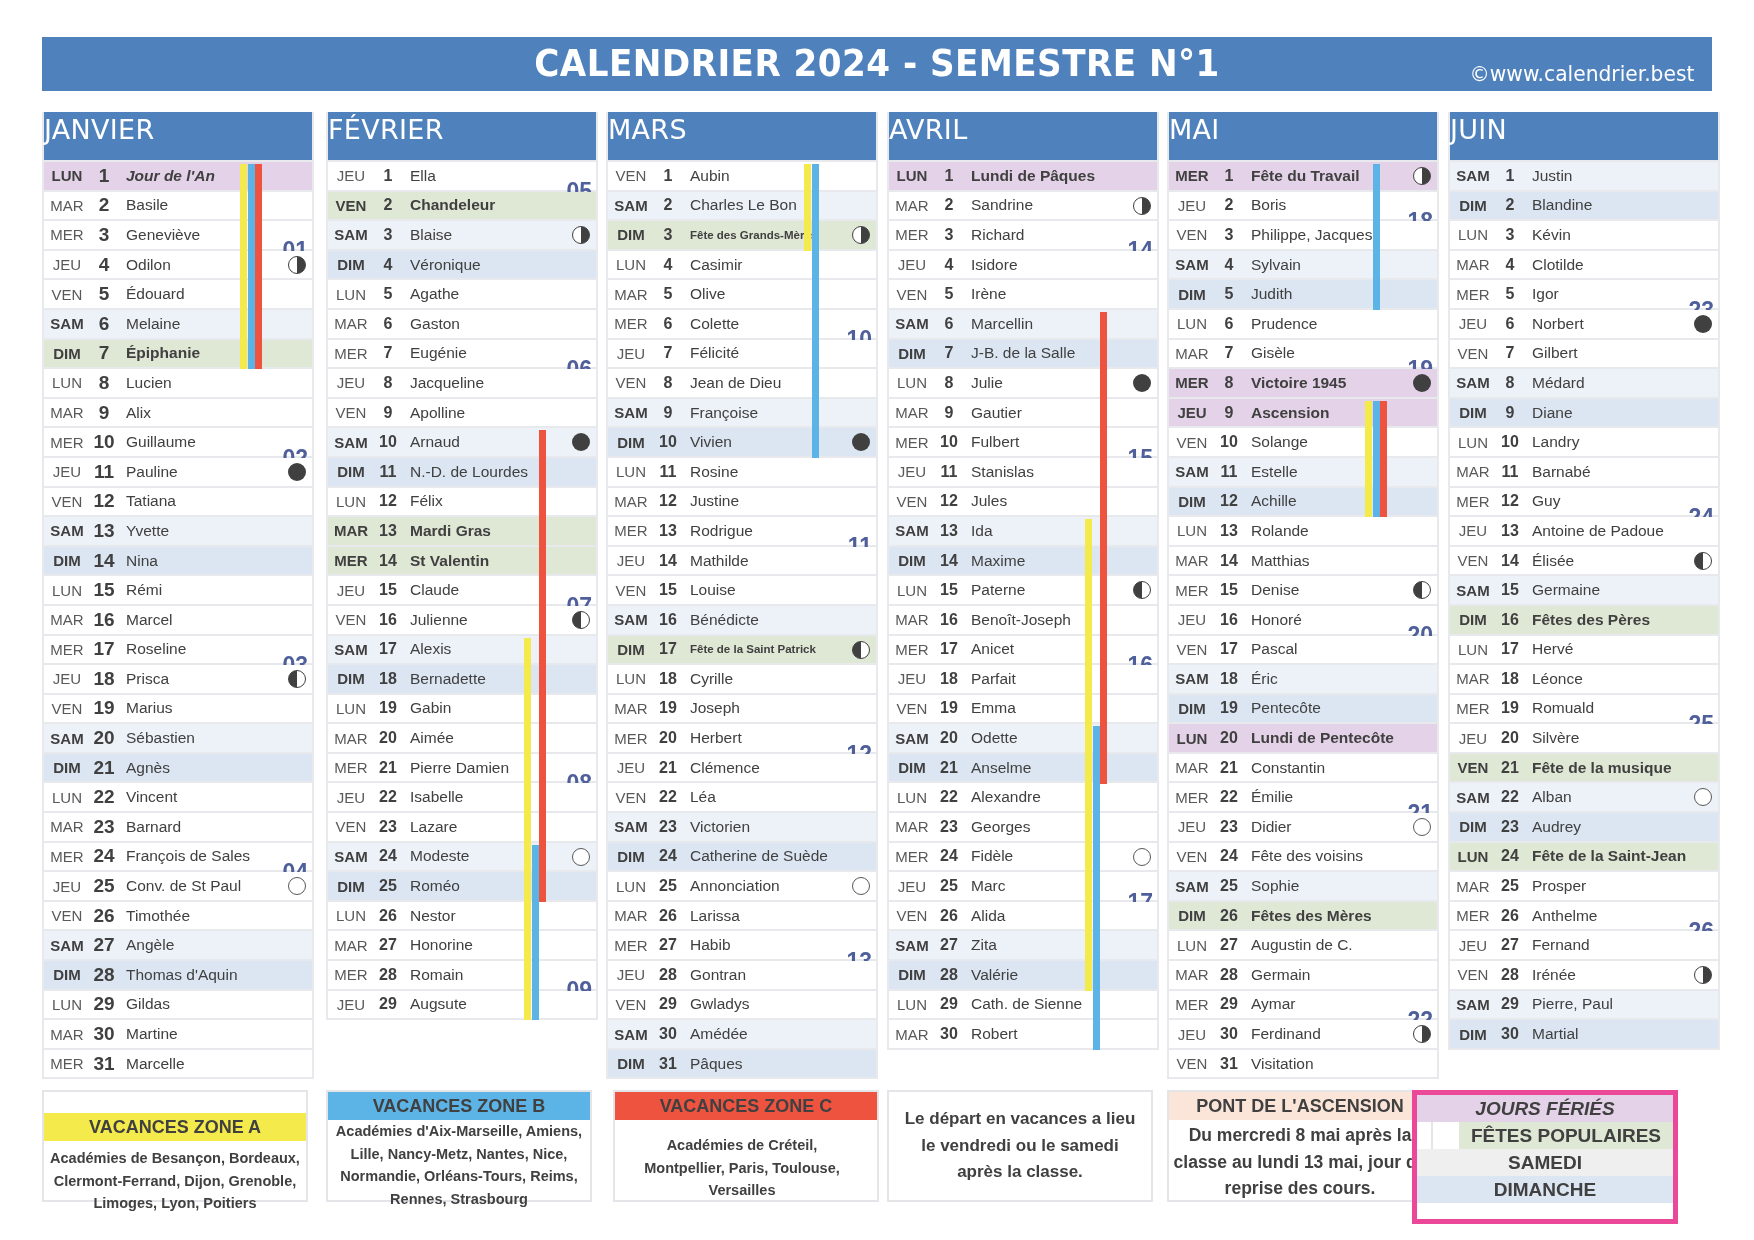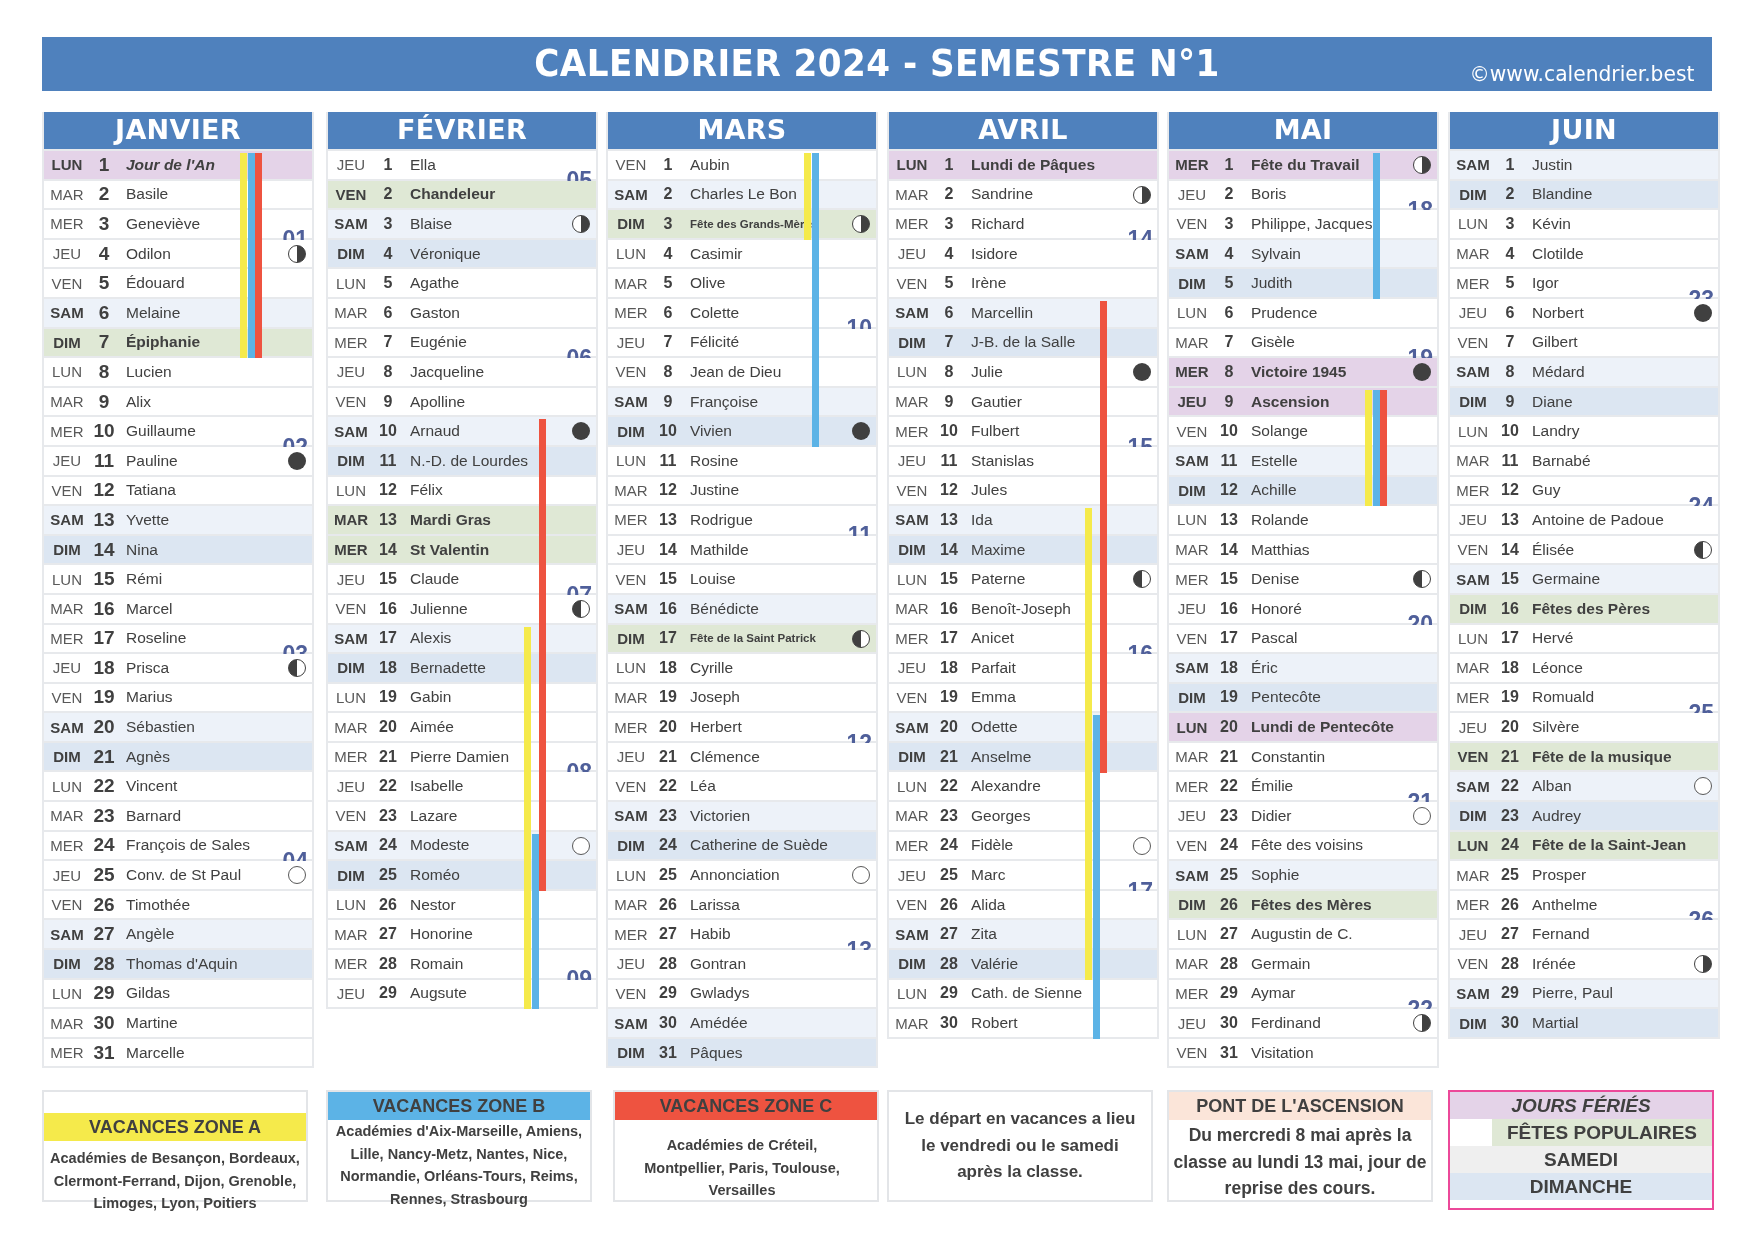--- a/index.html
+++ b/index.html
@@ -1,21 +1,21 @@
 <!DOCTYPE html>
 <html><head>
 <meta charset="utf-8">
 <style>
   html,body{margin:0;padding:0;background:#fff;}
   body{width:1754px;height:1240px;position:relative;overflow:hidden;font-family:"Liberation Sans","DejaVu Sans",sans-serif;color:#404040;}
   .title-bar{position:absolute;left:42px;top:37px;width:1670px;height:54px;background:#4f81bd;color:#fff;}
   .title-bar .title{position:absolute;left:0;right:0;top:4px;text-align:center;font-size:38px;font-weight:bold;letter-spacing:0.5px;font-family:"DejaVu Sans","Liberation Sans",sans-serif;transform:scaleX(0.9);}
   .title-bar .copy{position:absolute;right:18px;top:24px;font-size:22px;font-family:"DejaVu Sans",sans-serif;transform:scaleX(0.92);transform-origin:right;}
   .month{position:absolute;top:112px;width:272px;background:#e7e9ec;padding:0 2px 2px 2px;box-sizing:border-box;}
-  .month-header{height:37px;background:#4f81bd;color:#fff;text-align:center;font-size:27px;font-weight:bold;line-height:36px;font-family:"DejaVu Sans",sans-serif;letter-spacing:0.3px;}
+  .month-header{height:48px;background:#4f81bd;color:#fff;text-align:left;font-size:27px;font-weight:normal;line-height:36px;font-family:"DejaVu Sans",sans-serif;letter-spacing:0.3px;}
   .rows{position:relative;}
   .row{position:relative;height:27.6px;margin-top:2px;background:#fff;display:flex;align-items:center;font-size:15.5px;}
   .row.sam{background:#edf2f9;}
   .row.dim{background:#dce6f2;}
   .row.ferie{background:#e4d3e8;}
   .row.fete{background:#dfe8d5;}
   .row .dow{width:46px;text-align:center;font-size:15px;color:#595959;}
   .row.sam .dow,.row.dim .dow,.row.ferie .dow,.row.fete .dow{font-weight:bold;color:#404040;}
   .row .dnum{width:28px;text-align:center;font-weight:bold;font-size:16px;color:#404040;}
   .month.jan .row .dnum{font-size:19px;}
@@ -31,21 +31,21 @@
   .moon.lq{border:1.5px solid #404040;background:linear-gradient(to right,#fff 50%,#404040 50%);}
   .bar{position:absolute;width:7px;}
   .bar.A{background:#f5ea4b;}
   .bar.B{background:#5cb3e6;}
   .bar.C{background:#ee5340;}
   .legend-box{position:absolute;top:1090px;height:112px;width:266px;border:2px solid #e3e5e8;box-sizing:border-box;background:#fff;text-align:center;color:#404040;font-weight:bold;}
   .legend-box .lh{height:28px;line-height:28px;font-size:18px;}
   .legend-box .lb{font-size:14.5px;line-height:22.5px;padding:6px 4px 0 4px;}
   .legend-box .lb.big{font-size:17.5px;line-height:26.5px;padding-top:4px;}
   .legend-box .lb.mid{font-size:17px;line-height:26.5px;padding-top:14px;}
-  .legend-key{position:absolute;left:1448px;top:1090px;width:266px;height:120px;border:2px solid #ec4899;box-sizing:border-box;}
+  .legend-key{position:absolute;left:1412px;top:1090px;width:266px;height:134px;border:5px solid #ec4899;box-sizing:border-box;}
   .legend-key div{height:27px;line-height:27px;text-align:center;font-weight:bold;font-size:19px;color:#404040;}
 </style>
 </head>
 <body>
 
 <div class="title-bar">
   <div class="title">CALENDRIER 2024 - SEMESTRE N°1</div>
   <div class="copy">©www.calendrier.best</div>
 </div>
 

